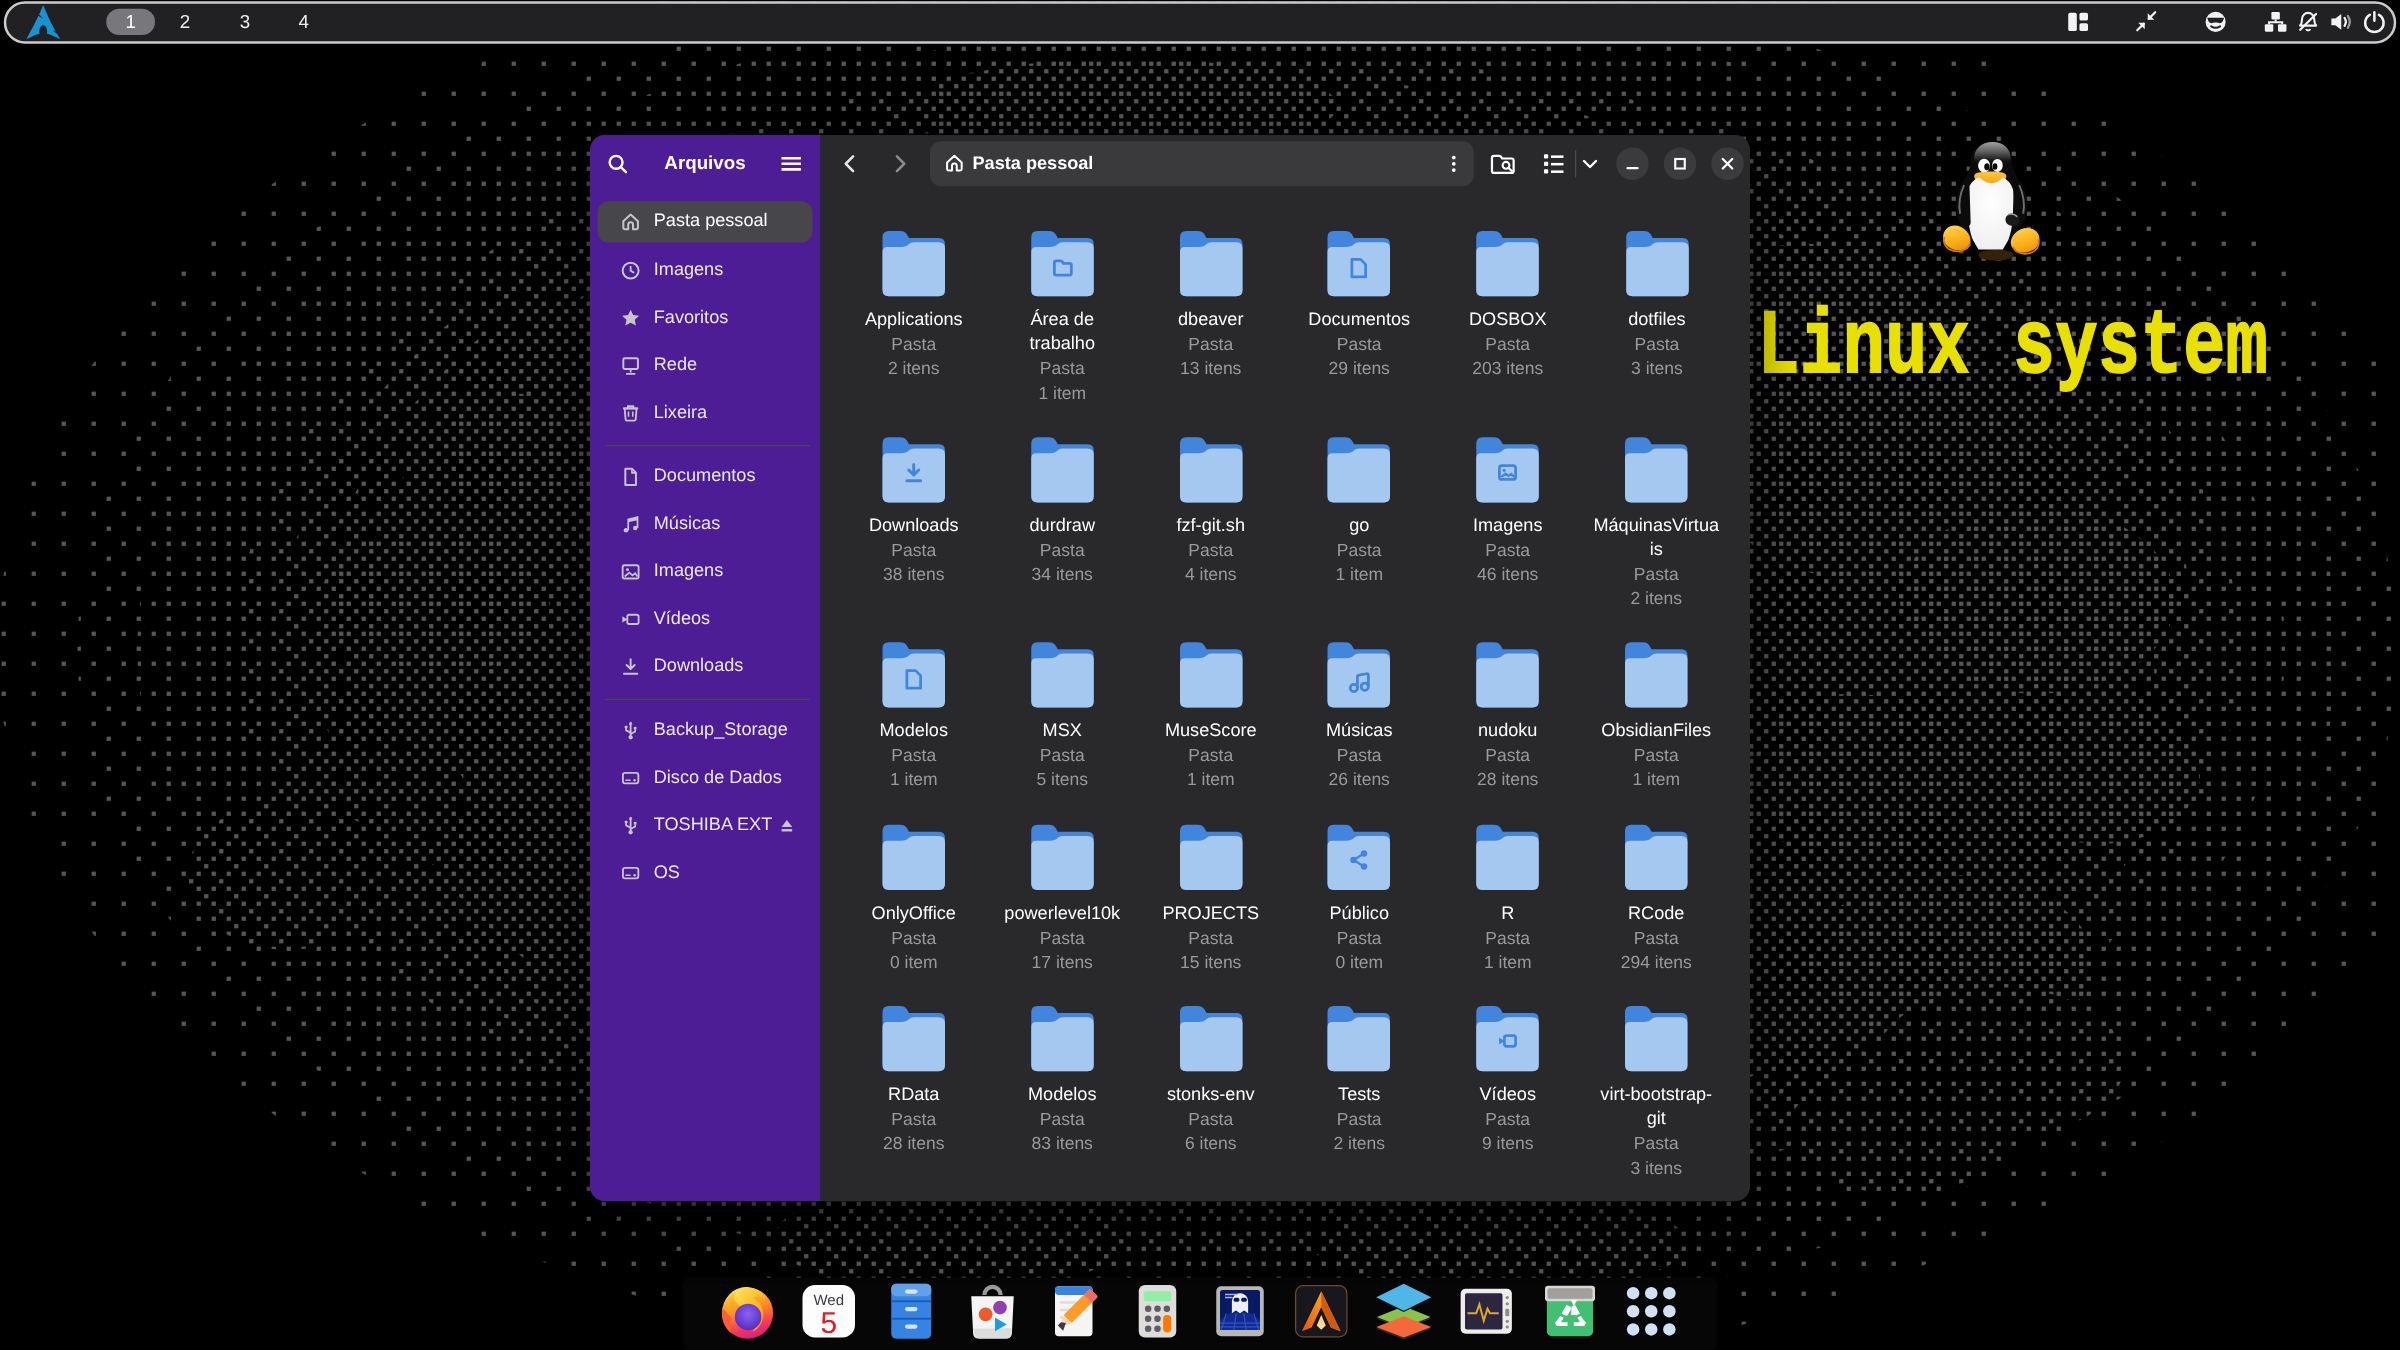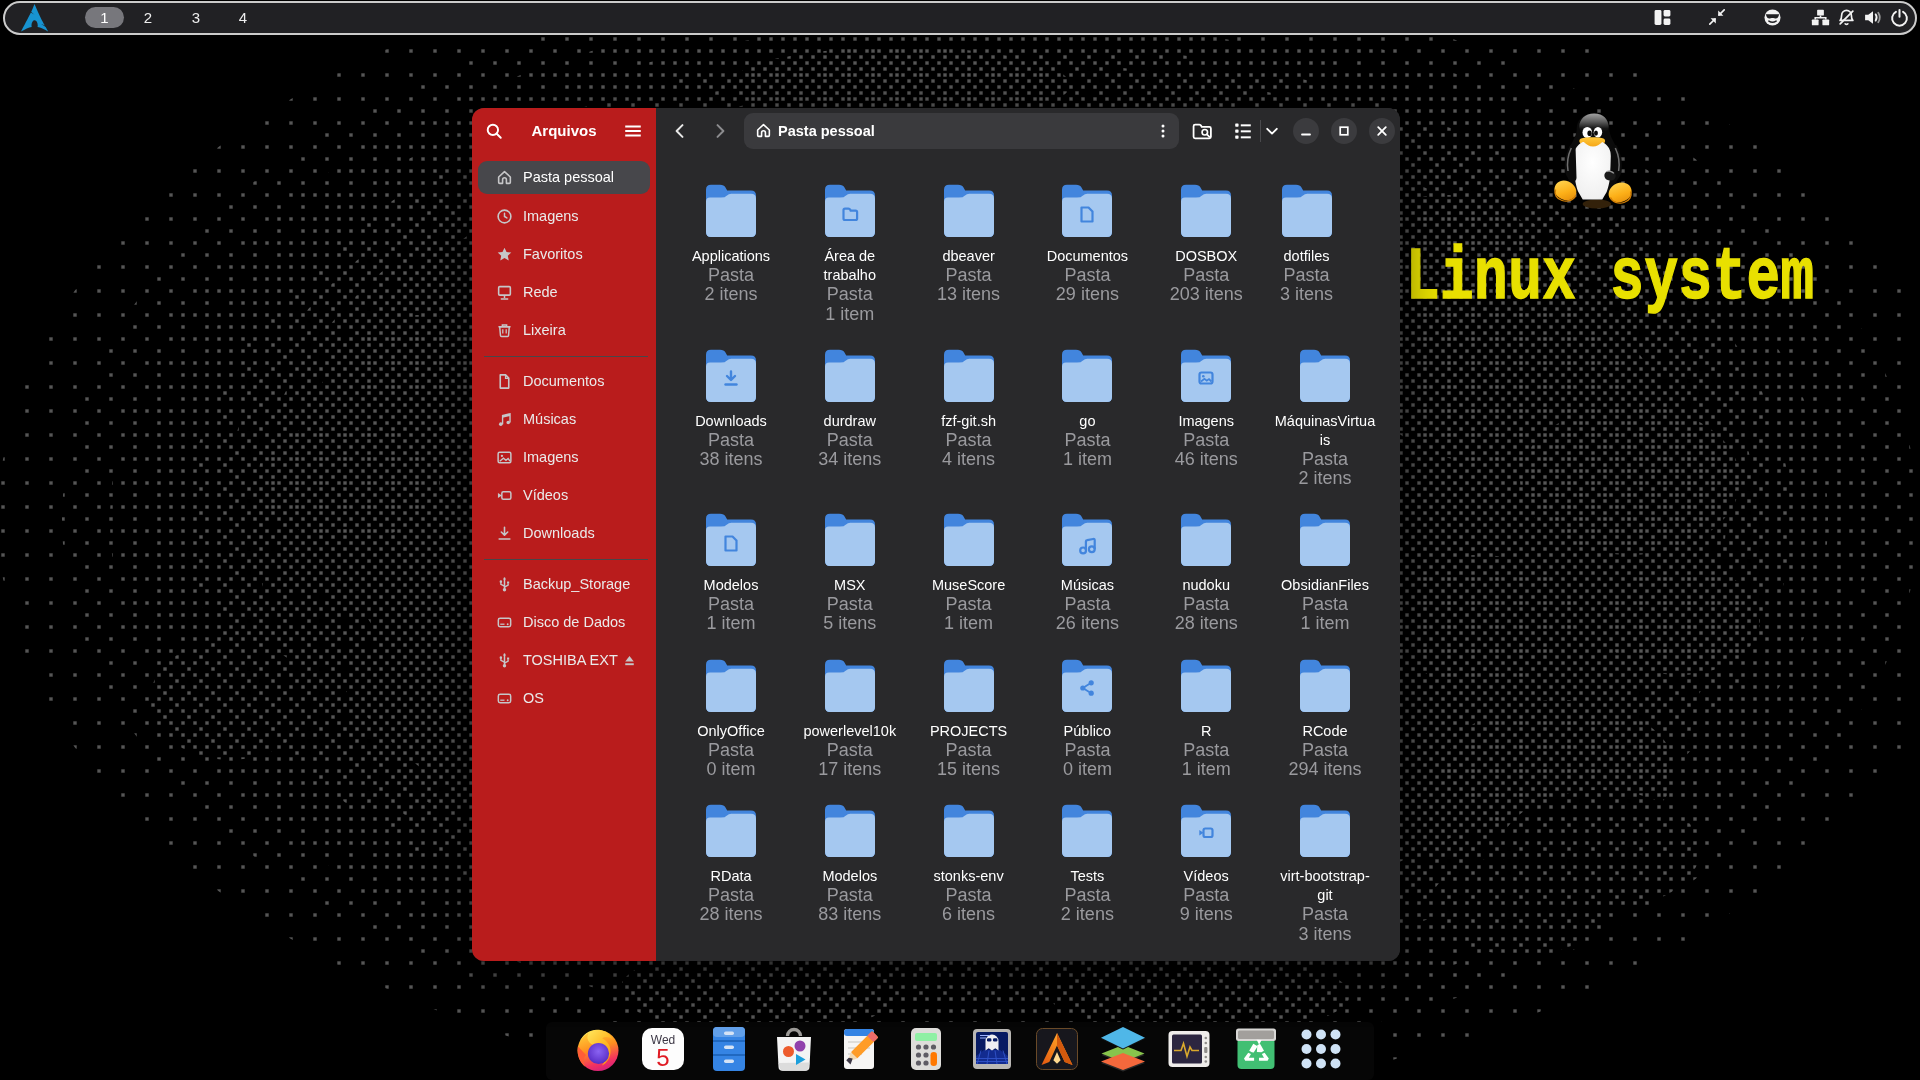--- a/index.html
+++ b/index.html
@@ -6,36 +6,36 @@
 
 #panel{position:absolute;left:3px;top:1px;width:1914px;height:34px;background:#212124;
  border:2px solid #cbcbcb;border-radius:17px;color:#fff}
 #panel .ws{position:absolute;top:0;height:29px;line-height:29px;font-size:15px;color:#eee;text-align:center;width:30px}
 #wpill{position:absolute;left:80px;top:4px;width:39px;height:21px;background:#77777c;border-radius:11px;
  color:#fff;font-size:15px;line-height:21px;text-align:center}
 #clock{position:absolute;left:0;top:0;width:100%;text-align:center;line-height:29px;font-size:15px;color:#fff}
 
 #win{position:absolute;left:472px;top:108px;width:928px;height:853px;border-radius:12px;overflow:hidden;
  background:#2a2a2c;box-shadow:0 14px 44px rgba(0,0,0,.6)}
-#sidebar{position:absolute;left:0;top:0;width:184px;height:853px;background:#b91c1c}
+#sidebar{position:absolute;left:0;top:0;width:184px;height:853px;background:#4c1d95}
 #sidebar .row{position:absolute;left:6px;width:172px;height:33px;border-radius:9px;color:#eaeaea;font-size:14.5px}
 #sidebar .row .lbl{position:absolute;left:45px;top:0;line-height:33px;white-space:nowrap}
 #sidebar .row svg{position:absolute;left:18px;top:8px}
 #sidebar .sel{background:#47474b;color:#fff}
 .sep{position:absolute;left:12px;width:164px;height:1px;background:#47474a}
 #shead{position:absolute;left:0;top:0;width:184px;height:46px}
 #stitle{position:absolute;left:0;top:0;width:100%;text-align:center;line-height:46px;font-size:15px;font-weight:bold;color:#fff}
 
 #content{position:absolute;left:184px;top:0;width:744px;height:853px;background:#29292b}
 #pathbar{position:absolute;left:88px;top:5px;width:435px;height:36px;background:#3a3a3d;border-radius:9px}
 #pathbar .txt{position:absolute;left:34px;top:0;line-height:36px;font-size:14.5px;font-weight:bold;color:#fff}
 .wbtn{position:absolute;top:10px;width:26px;height:26px;border-radius:13px;background:#3b3b3e}
 .item{position:absolute;width:119px;text-align:center;color:#fff}
 .item .nm{font-size:14.5px;line-height:19.2px;margin-top:9px;color:#fff}
-.item .sb{font-size:18px;line-height:19.2px;color:#9a9a9e}
+.item .sb{font-size:14px;line-height:19.2px;color:#9a9a9e}
 .item svg.folder{display:block;margin:0 auto}
 
 #dockbg{position:absolute;left:546px;top:1022px;width:828px;height:58px;background:#060606;border-radius:6px}
 .dk{position:absolute;top:1025px;width:48px;height:48px}
 #linuxtext{position:absolute;left:1406px;top:236px;color:#e8e000;font-family:"Liberation Mono",monospace;
  font-weight:bold;font-size:56px;-webkit-text-stroke:1.1px #e8e000;transform:scaleY(1.31);transform-origin:0 0;letter-spacing:0.45px;white-space:pre}
 </style></head>
 <body>
 <svg width="1920" height="1080" viewBox="0 0 1920 1080" style="position:absolute;left:0;top:0">
     <defs>
@@ -653,21 +653,21 @@
       </div>
       <div class="item" style="left:490.7px;top:75.0px">
         <svg class="folder" width="54" height="55" viewBox="0 0 54 55">
           <path d="M2 49 V6.7 Q2 1.7 7 1.7 H16 Q20 1.7 21.5 4.4 L23.2 7.4 H47 Q52 7.4 52 12.4 V49 Q52 54 47 54 H7 Q2 54 2 49 Z" fill="#4285dd"></path>
           <path d="M2 49 V18.6 Q2 14.6 6 14.6 H17 Q21 14.6 23 12.4 Q24.6 10.7 27.3 10.7 H47 Q52 10.7 52 15.7 V49 Q52 54 47 54 H7 Q2 54 2 49 Z" fill="#a5c8f0"></path>
         </svg>
         <div class="nm">DOSBOX</div>
         <div class="sb">Pasta</div>
         <div class="sb">203 itens</div>
       </div>
-      <div class="item" style="left:591px;top:75.0px">
+      <div class="item" style="left:610px;top:75.0px">
         <svg class="folder" width="54" height="55" viewBox="0 0 54 55">
           <path d="M2 49 V6.7 Q2 1.7 7 1.7 H16 Q20 1.7 21.5 4.4 L23.2 7.4 H47 Q52 7.4 52 12.4 V49 Q52 54 47 54 H7 Q2 54 2 49 Z" fill="#4285dd"></path>
           <path d="M2 49 V18.6 Q2 14.6 6 14.6 H17 Q21 14.6 23 12.4 Q24.6 10.7 27.3 10.7 H47 Q52 10.7 52 15.7 V49 Q52 54 47 54 H7 Q2 54 2 49 Z" fill="#a5c8f0"></path>
         </svg>
         <div class="nm">dotfiles</div>
         <div class="sb">Pasta</div>
         <div class="sb">3 itens</div>
       </div>
       <div class="item" style="left:15.5px;top:239.5px">
         <svg class="folder" width="54" height="55" viewBox="0 0 54 55">

